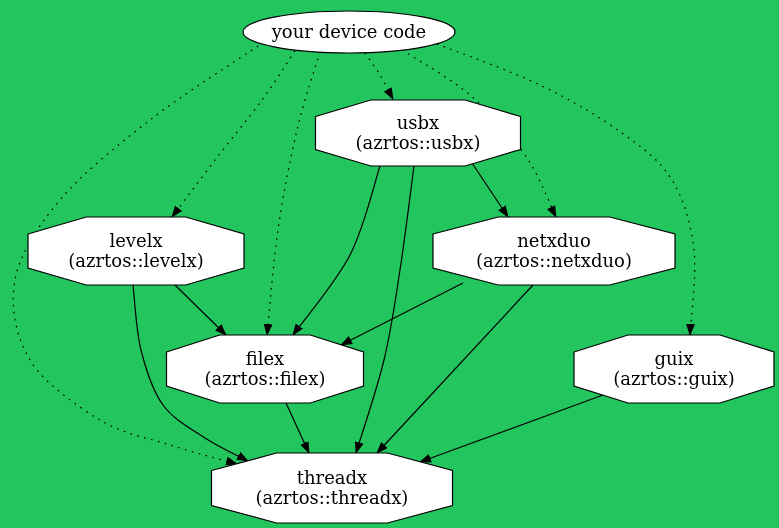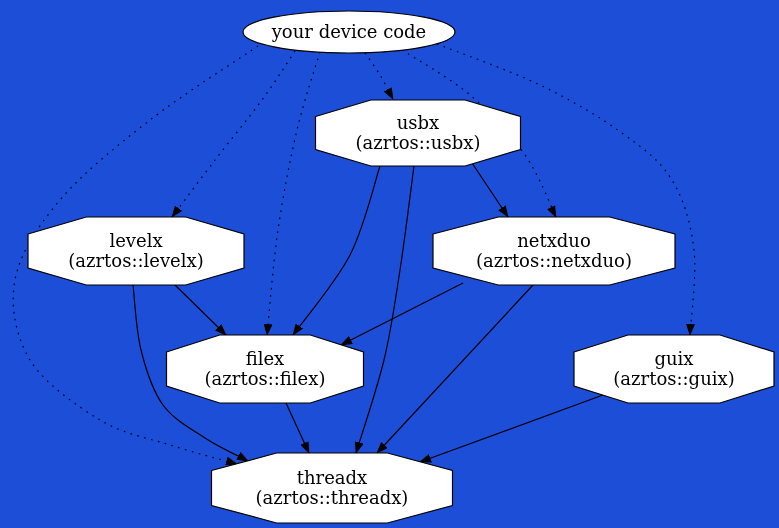--- a/index.html
+++ b/index.html
@@ -1,16 +1,16 @@
 <!DOCTYPE html>
 <html><head>
 <meta charset="utf-8">
 <style>
   html,body{margin:0;padding:0;background:#ffffff;}
-  .stage{width:779px;height:528px;background:#1d4ed8;overflow:hidden;}
+  .stage{width:779px;height:528px;background:#22c55e;overflow:hidden;}
   svg{display:block;}
   .nodelabel{
     font-family:"DejaVu Serif", serif;
     font-size:18px;
     fill:#000000;
   }
 </style>
 </head>
 <body>
 

